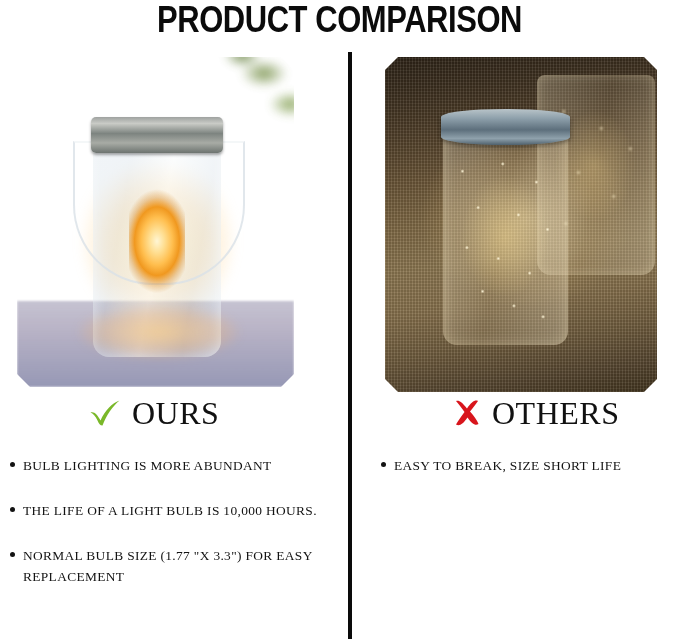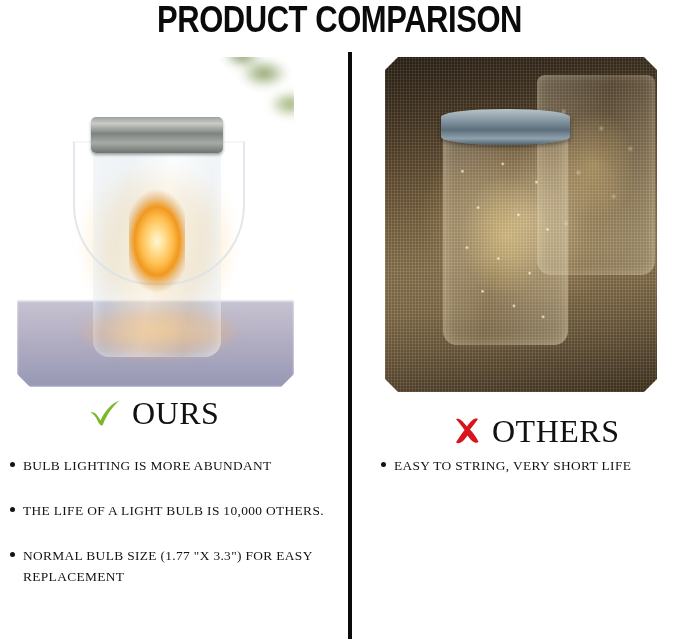--- a/index.html
+++ b/index.html
@@ -242,21 +242,21 @@
   }
 
   
   .verdict {
     position: absolute;
     display: flex;
     align-items: center;
     gap: 10px;
   }
   .verdict-left  { left: 88px;  top: 398px; }
-  .verdict-right { left: 452px; top: 416px; }
+  .verdict-right { left: 452px; top: 398px; }
   .verdict-label {
     font-family: "Liberation Serif", "DejaVu Serif", serif;
     font-size: 32px;
     letter-spacing: 0.5px;
     color: #111111;
     line-height: 30px;
   }
   .mark-icon { display: block; }
 
   
@@ -334,26 +334,26 @@
   <span class="verdict-label">OTHERS</span>
 </div>
 
 <div class="bullets bullets-left">
   <div class="bullet-item">
     <span class="bullet-dot"></span>
     <span class="bullet-text">BULB LIGHTING IS MORE ABUNDANT</span>
   </div>
   <div class="bullet-item">
     <span class="bullet-dot"></span>
-    <span class="bullet-text">THE LIFE OF A LIGHT BULB IS 10,000 OTHERS.</span>
+    <span class="bullet-text">THE LIFE OF A LIGHT BULB IS 10,000 HOURS.</span>
   </div>
   <div class="bullet-item">
     <span class="bullet-dot"></span>
     <span class="bullet-text">NORMAL BULB SIZE (1.77 "X 3.3") FOR EASY REPLACEMENT</span>
   </div>
 </div>
 
 <div class="bullets bullets-right">
   <div class="bullet-item">
     <span class="bullet-dot"></span>
-    <span class="bullet-text">EASY TO STRING, VERY SHORT LIFE</span>
+    <span class="bullet-text">EASY TO BREAK, SIZE SHORT LIFE</span>
   </div>
 </div>
 
 </body></html>

